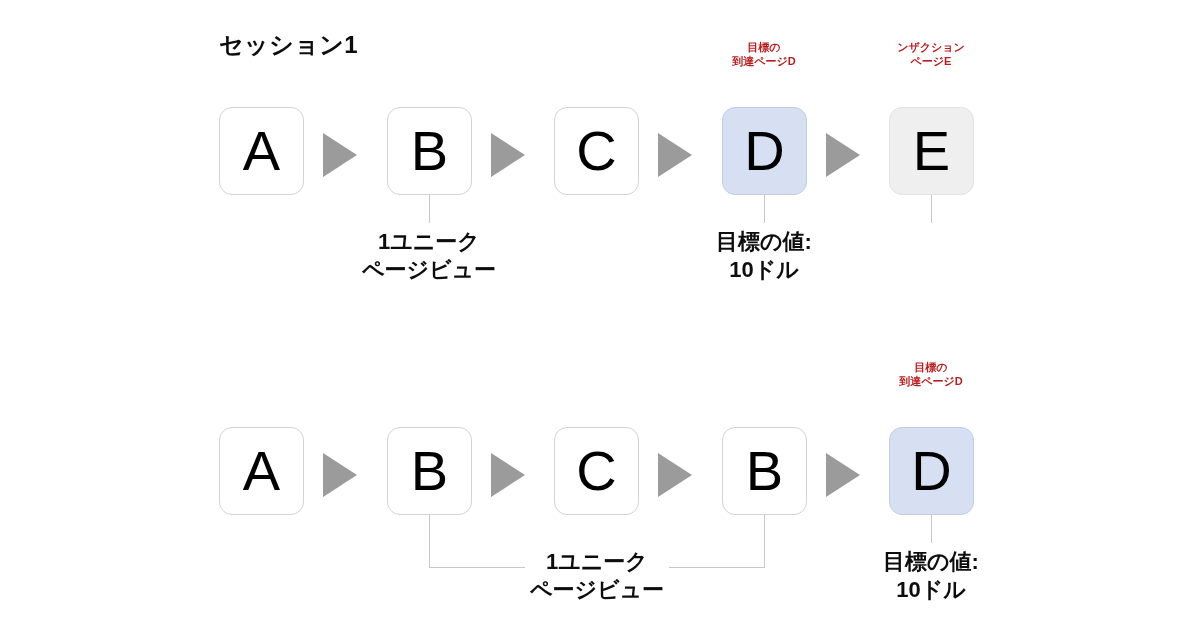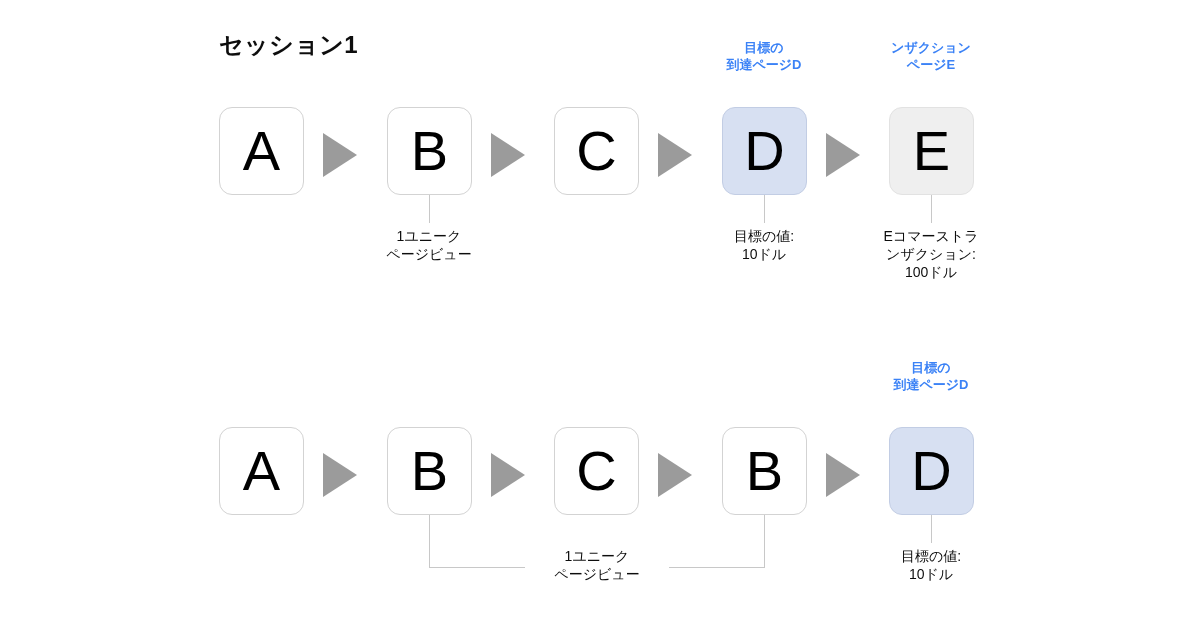--- a/index.html
+++ b/index.html
@@ -67,33 +67,33 @@
     width: 0;
     height: 0;
     border-top: 22px solid transparent;
     border-bottom: 22px solid transparent;
     border-left: 34px solid #9b9b9b;
   }
 
   
   .top-label {
     position: absolute;
-    font-size: 13px;
+    font-size: 11px;
     font-weight: bold;
     line-height: 1.28;
     text-align: center;
-    color: #3b82f6;
+    color: #b91c1c;
     white-space: nowrap;
   }
 
   
   .bottom-label {
     position: absolute;
-    font-size: 14px;
-    font-weight: normal;
+    font-size: 22px;
+    font-weight: bold;
     line-height: 1.28;
     text-align: center;
     color: #0d0d0d;
   }
 
   
   .stem {
     position: absolute;
     width: 1px;
     background: #c8c8c8;
@@ -147,23 +147,20 @@
 
   <div class="top-label" style="left: 690px; top: 40px; width: 148px; white-space: pre-line;">目標の
 到達ページD</div>
   <div class="top-label" style="left: 857px; top: 40px; width: 148px; white-space: pre-line;">ンザクション
 ページE</div>
 
   <div class="bottom-label" style="left: 355px; top: 228px; width: 148px; white-space: pre-line;">1ユニーク
 ページビュー</div>
   <div class="bottom-label" style="left: 690px; top: 228px; width: 148px; white-space: pre-line;">目標の値:
 10ドル</div>
-  <div class="bottom-label" style="left: 857px; top: 228px; width: 148px; white-space: pre-line;">Eコマーストラ
-ンザクション:
-100ドル</div>
 
 
   <div class="page-box" style="left:219px; top:427px;">
     <span class="letter">A</span>
   </div>
   <div class="arrow" style="left:323px; top:453px;"></div>
 
   <div class="page-box" style="left:387px; top:427px;">
     <span class="letter">B</span>
   </div>

